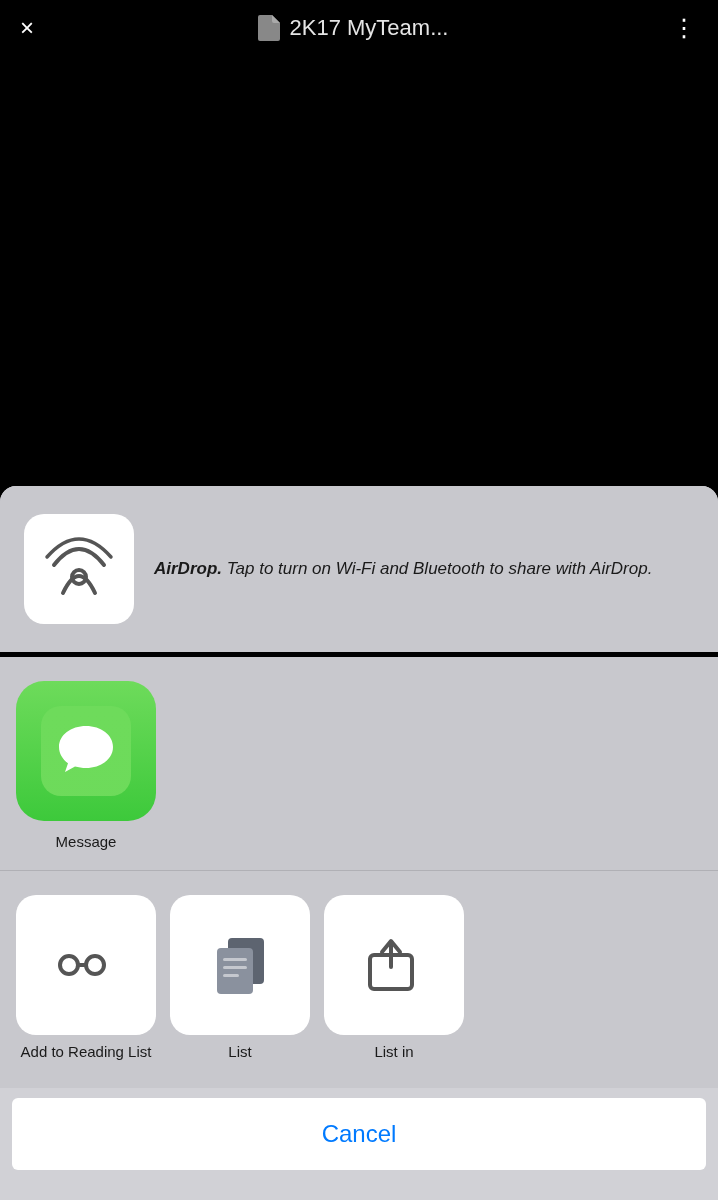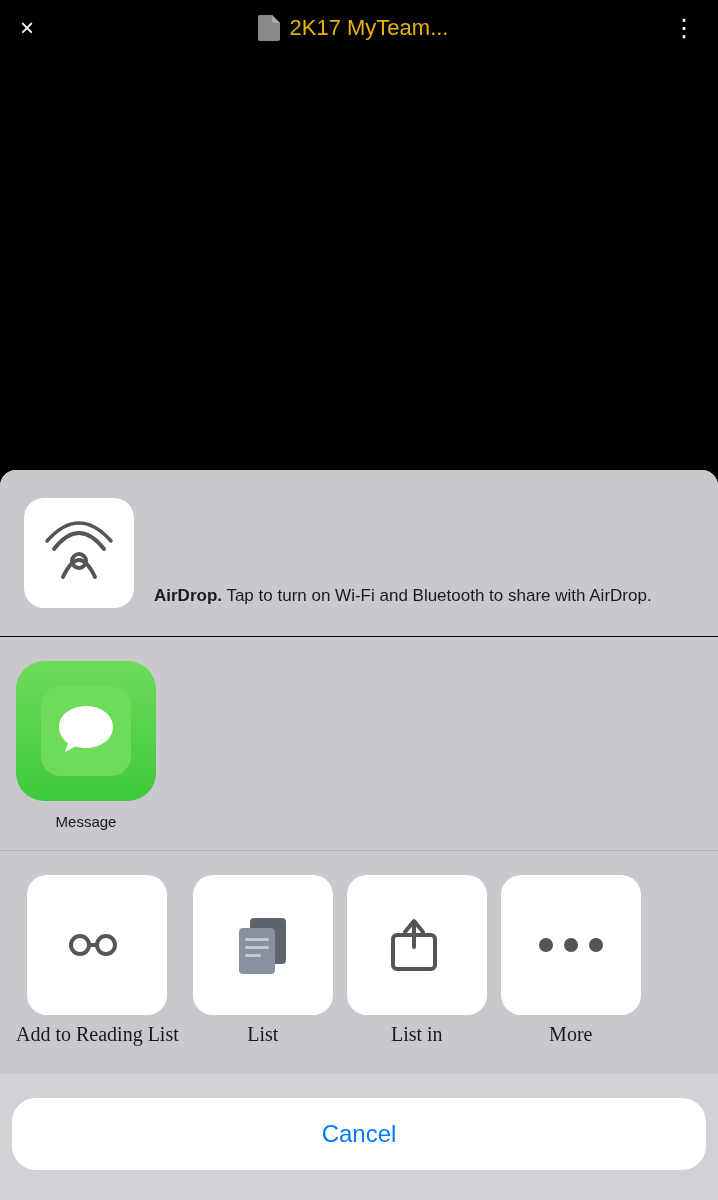--- a/index.html
+++ b/index.html
@@ -21,21 +21,21 @@
       padding: 14px 20px;
       background: #000;
       color: #fff;
     }
     .top-bar-title {
       display: flex;
       align-items: center;
       gap: 10px;
       font-size: 22px;
       font-weight: 500;
-      color: #eab308;
+      color: #e5e5e5;
     }
     .top-bar-close {
       font-size: 24px;
       color: #fff;
       cursor: pointer;
     }
     .top-bar-more {
       font-size: 24px;
       color: #fff;
       cursor: pointer;
@@ -56,23 +56,24 @@
       border-radius: 16px 16px 0 0;
       padding-bottom: 0;
     }
 
     
     .airdrop-section {
       background: #c8c8cd;
       border-radius: 16px 16px 0 0;
       padding: 28px 24px;
       display: flex;
-      align-items: flex-end;
+      align-items: center;
       gap: 20px;
-      border-bottom: 1px solid #000000;
+      border-bottom: 5px solid #000000;
+      font-style: italic;
     }
     .airdrop-icon-wrap {
       width: 110px;
       height: 110px;
       min-width: 110px;
       background: #fff;
       border-radius: 20px;
       display: flex;
       align-items: center;
       justify-content: center;
@@ -147,31 +148,30 @@
     .action-icon-wrap {
       width: 140px;
       height: 140px;
       border-radius: 20px;
       background: #fff;
       display: flex;
       align-items: center;
       justify-content: center;
     }
     .action-label {
-      font-size: 20px;
+      font-size: 15px;
       color: #1a1a1a;
       text-align: center;
-      font-family: Liberation Serif, serif;
     }
 
     
     .cancel-section {
       background: #fff;
-      border-radius: 24px;
-      margin: 24px 12px 30px;
+      border-radius: 6px;
+      margin: 10px 12px 30px;
       padding: 22px;
       text-align: center;
       cursor: pointer;
     }
     .cancel-label {
       font-size: 24px;
       font-weight: 400;
       color: #007aff;
     }
 
@@ -273,30 +273,20 @@
 
             <rect x="6" y="20" width="42" height="34" rx="4" stroke="#555" stroke-width="4" fill="none"></rect>
 
             <line x1="27" y1="32" x2="27" y2="8" stroke="#555" stroke-width="4" stroke-linecap="round"></line>
             <path d="M18 17l9-11 9 11" stroke="#555" stroke-width="4" fill="none" stroke-linecap="round" stroke-linejoin="round"></path>
           </svg>
         </div>
         <span class="action-label">List in</span>
       </div>
 
-      <div class="action-item">
-        <div class="action-icon-wrap">
-          <svg width="70" height="30" viewBox="0 0 70 30" fill="none">
-            <circle cx="10" cy="15" r="7" fill="#555"></circle>
-            <circle cx="35" cy="15" r="7" fill="#555"></circle>
-            <circle cx="60" cy="15" r="7" fill="#555"></circle>
-          </svg>
-        </div>
-        <span class="action-label">More</span>
-      </div>
 
     </div>
   </div>
 
   <div class="cancel-section">
     <span class="cancel-label">Cancel</span>
   </div>
 
 </div>
 

